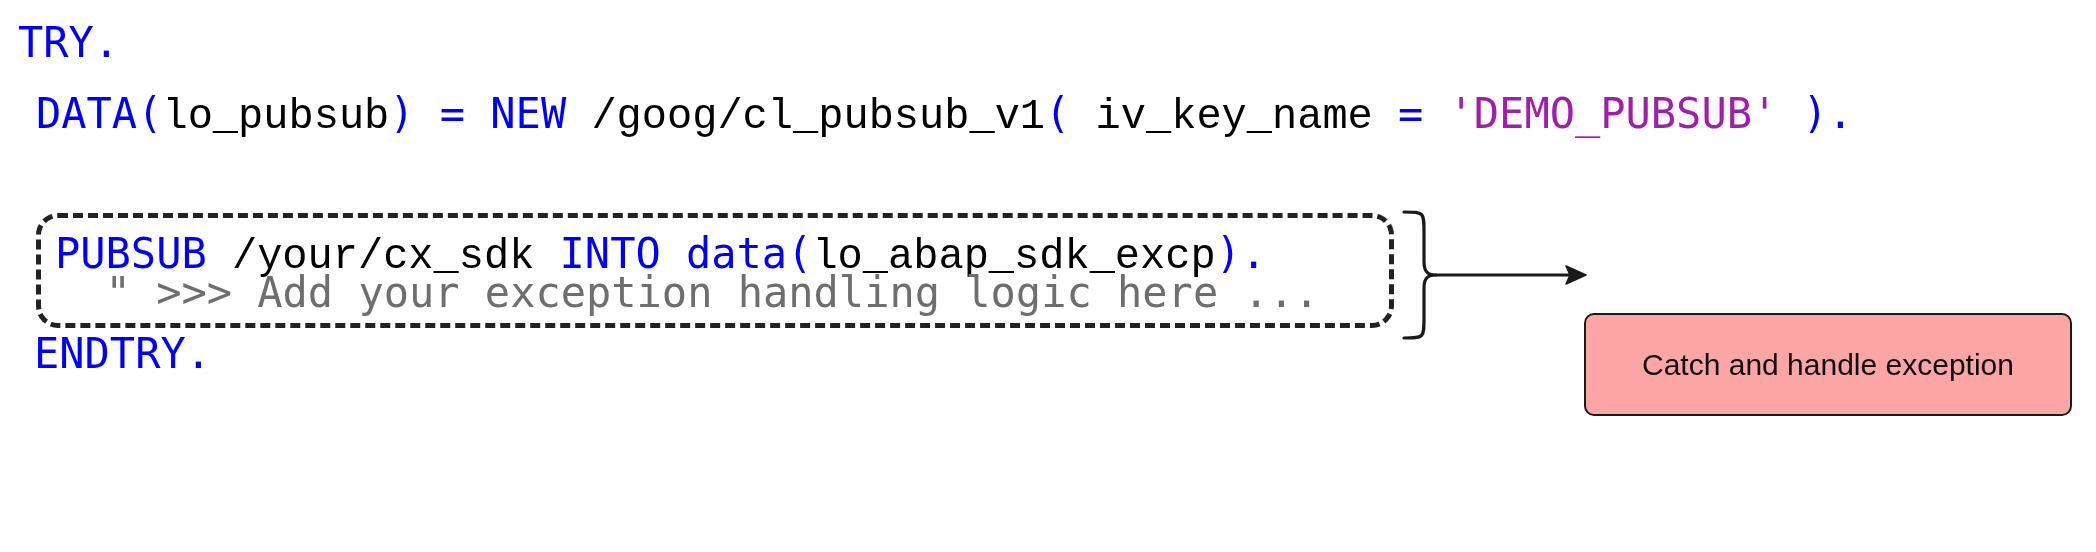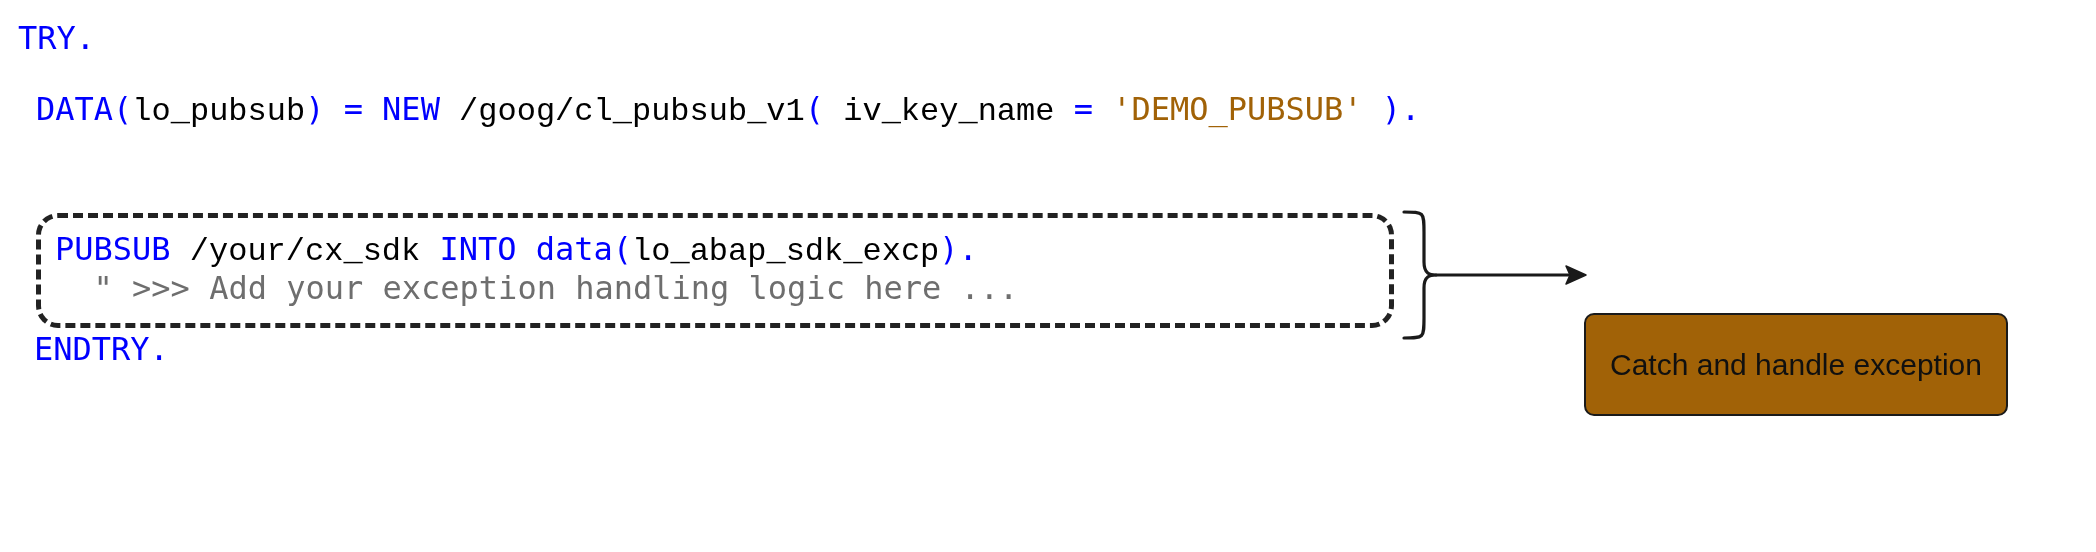--- a/index.html
+++ b/index.html
@@ -21,29 +21,29 @@
     left: 0;
     top: 0;
     width: 1500px;
     height: 552px;
   }
 
   .code-line {
     position: absolute;
     white-space: pre;
     font-family: "DejaVu Sans Mono", "Liberation Mono", monospace;
-    font-size: 32px;
+    font-size: 42px;
     letter-spacing: 0px;
     line-height: 1;
     color: #000000;
   }
 
   .kw      { color: #0000ff; }
   .plain   { color: #000000; font-family: Liberation Mono, monospace; }
-  .str     { color: #a16207; }
+  .str     { color: #a21caf; }
   .comment { color: #6e6e6e; }
 
   #line-try     { left: 18px;  top: 22px;  }
   #line-data    { left: 36px;  top: 93px;  }
   #line-call    { left: 36px;  top: 163px; }
   #line-catch   { left: 55px;  top: 233px; }
   #line-comment { left: 55px;  top: 272px; }
   #line-endtry  { left: 34px;  top: 333px; }
 
   
@@ -65,23 +65,23 @@
     top: 200px;
     width: 250px;
     height: 150px;
   }
 
   
   #callout-box {
     position: absolute;
     left: 1584px;
     top: 313px;
-    width: 424px;
+    width: 488px;
     height: 103px;
-    background: #a16207;
+    background: #fca5a5;
     border: 2.5px solid #1a1a1a;
     border-radius: 10px;
     box-sizing: border-box;
     display: flex;
     align-items: center;
     justify-content: center;
   }
   #callout-label {
     font-family: "Liberation Sans", sans-serif;
     font-size: 30px;

